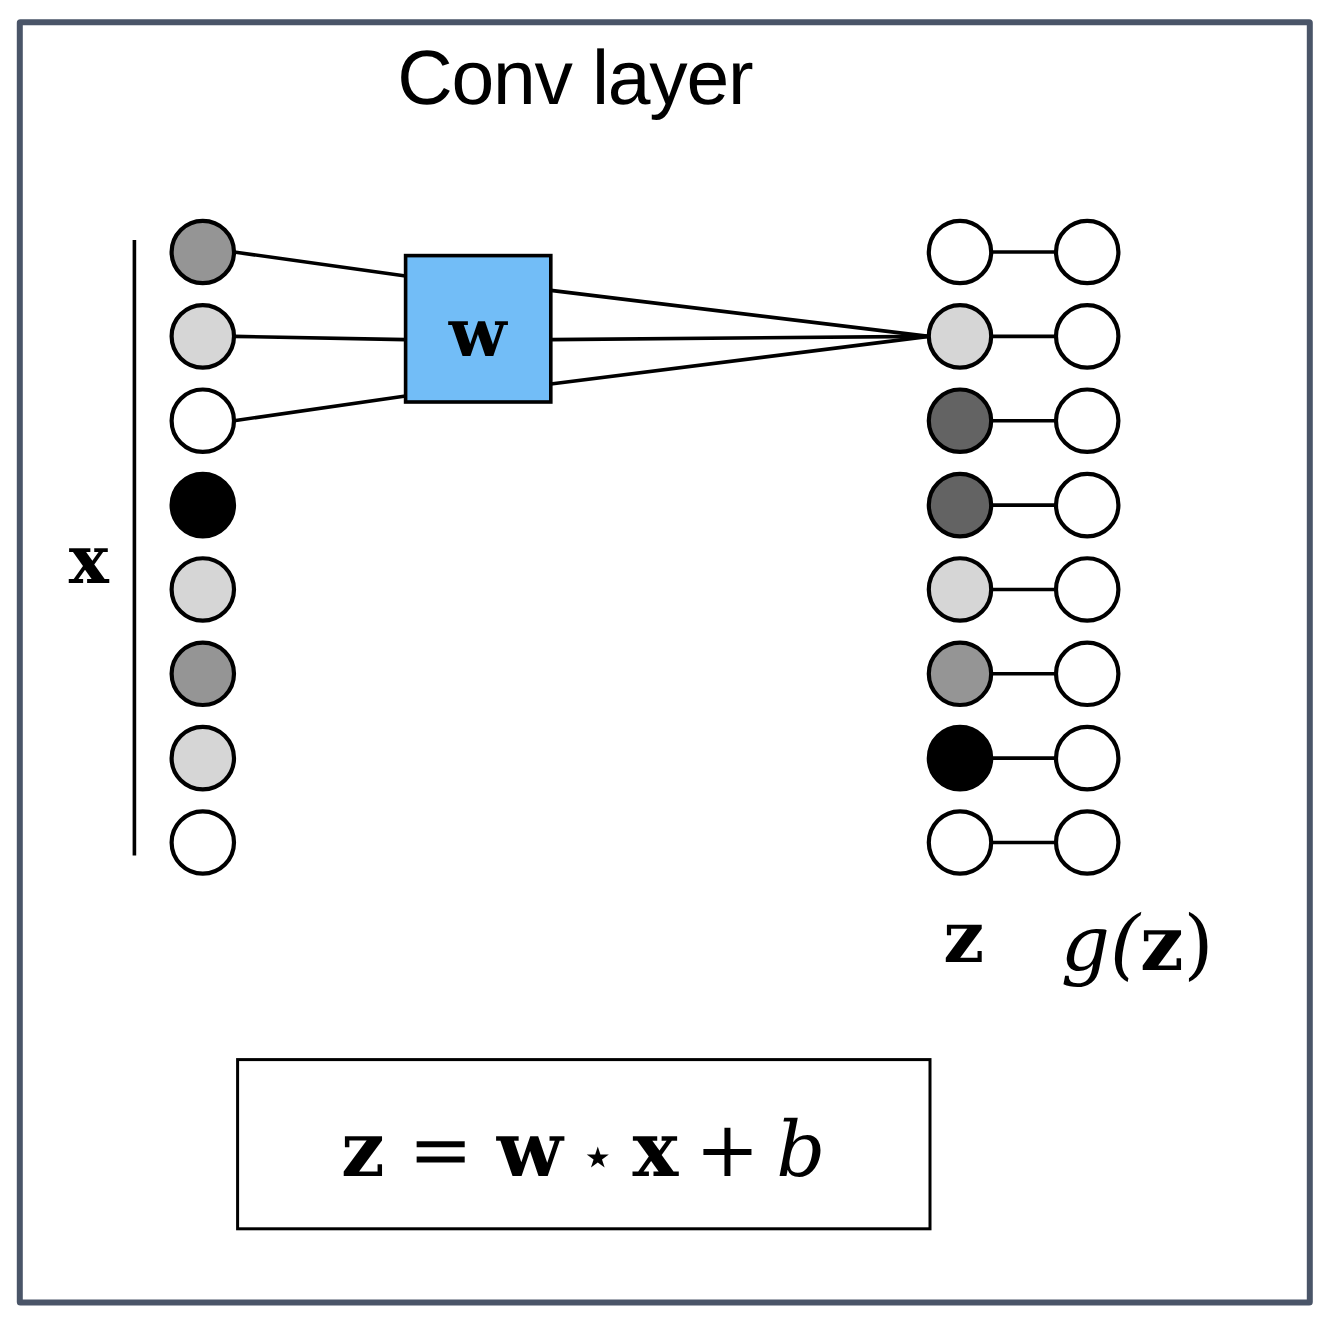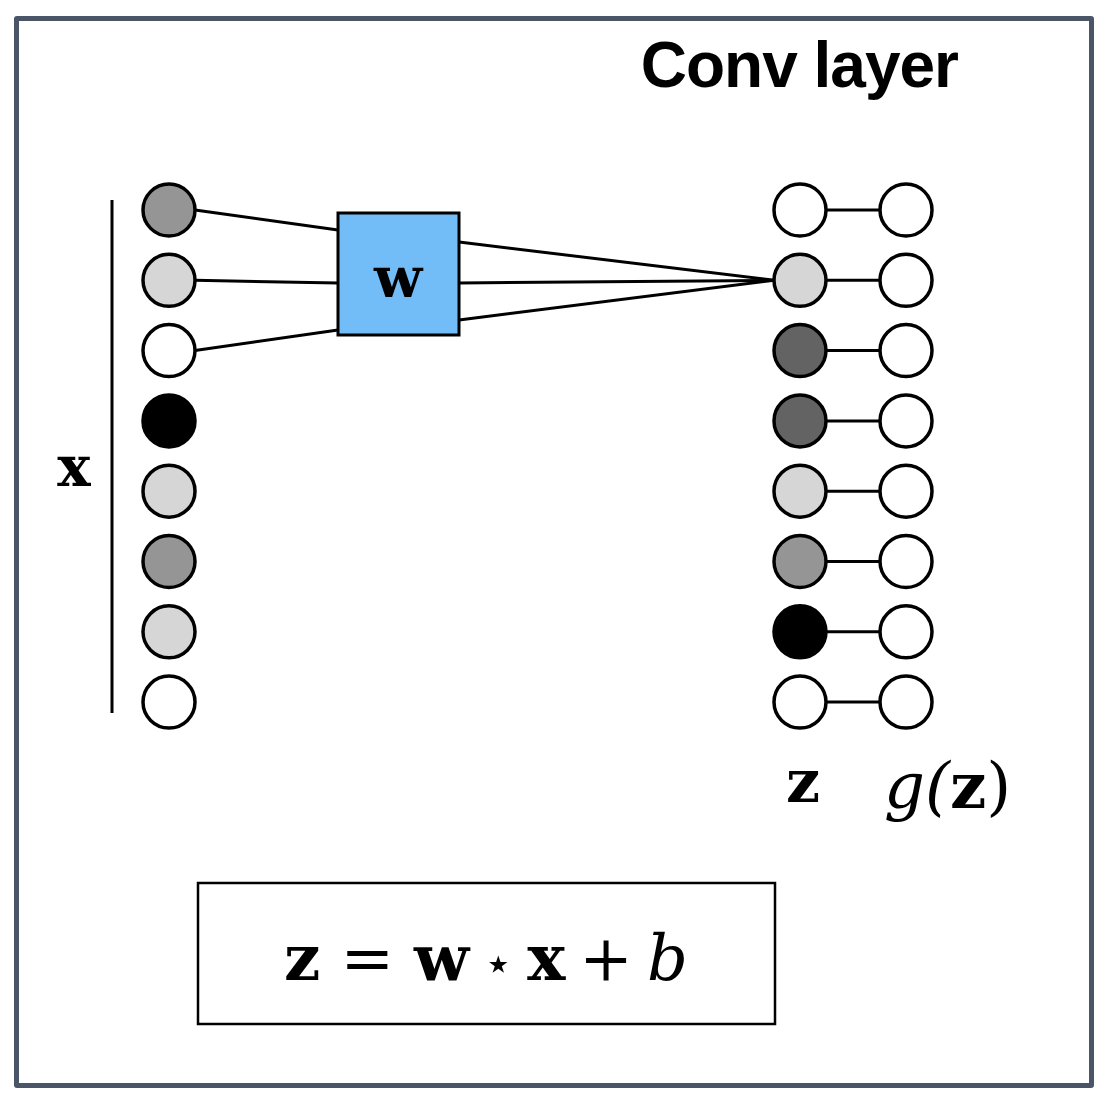--- a/index.html
+++ b/index.html
@@ -1,18 +1,18 @@
 <!DOCTYPE html>
 <html><head>
 <meta charset="utf-8">
 <style>
   html,body{margin:0;padding:0;background:#ffffff;}
   body{width:1106px;height:1100px;position:relative;overflow:hidden;}
   #frame{position:absolute;left:14px;top:16px;width:1070px;height:1062px;border:5px solid #4a5568;border-radius:3px;box-sizing:content-box;background:#fff;}
-  #title{position:absolute;left:0;width:958px;top:28px;text-align:right;font-family:"Liberation Sans",sans-serif;font-weight:bold;font-size:64px;letter-spacing:-1px;color:#000;}
+  #title{position:absolute;left:0;width:958px;top:28px;text-align:center;font-family:"Liberation Sans",sans-serif;font-weight:normal;font-size:64px;letter-spacing:-1px;color:#000;}
   svg{position:absolute;left:0;top:0;}
   .math{font-family:"DejaVu Serif","Liberation Serif",serif;}
 </style>
 </head>
 <body>
 
 <div id="frame"></div>
 <div id="title">Conv layer</div>
 
 <svg id="diag" width="1106" height="1100">

